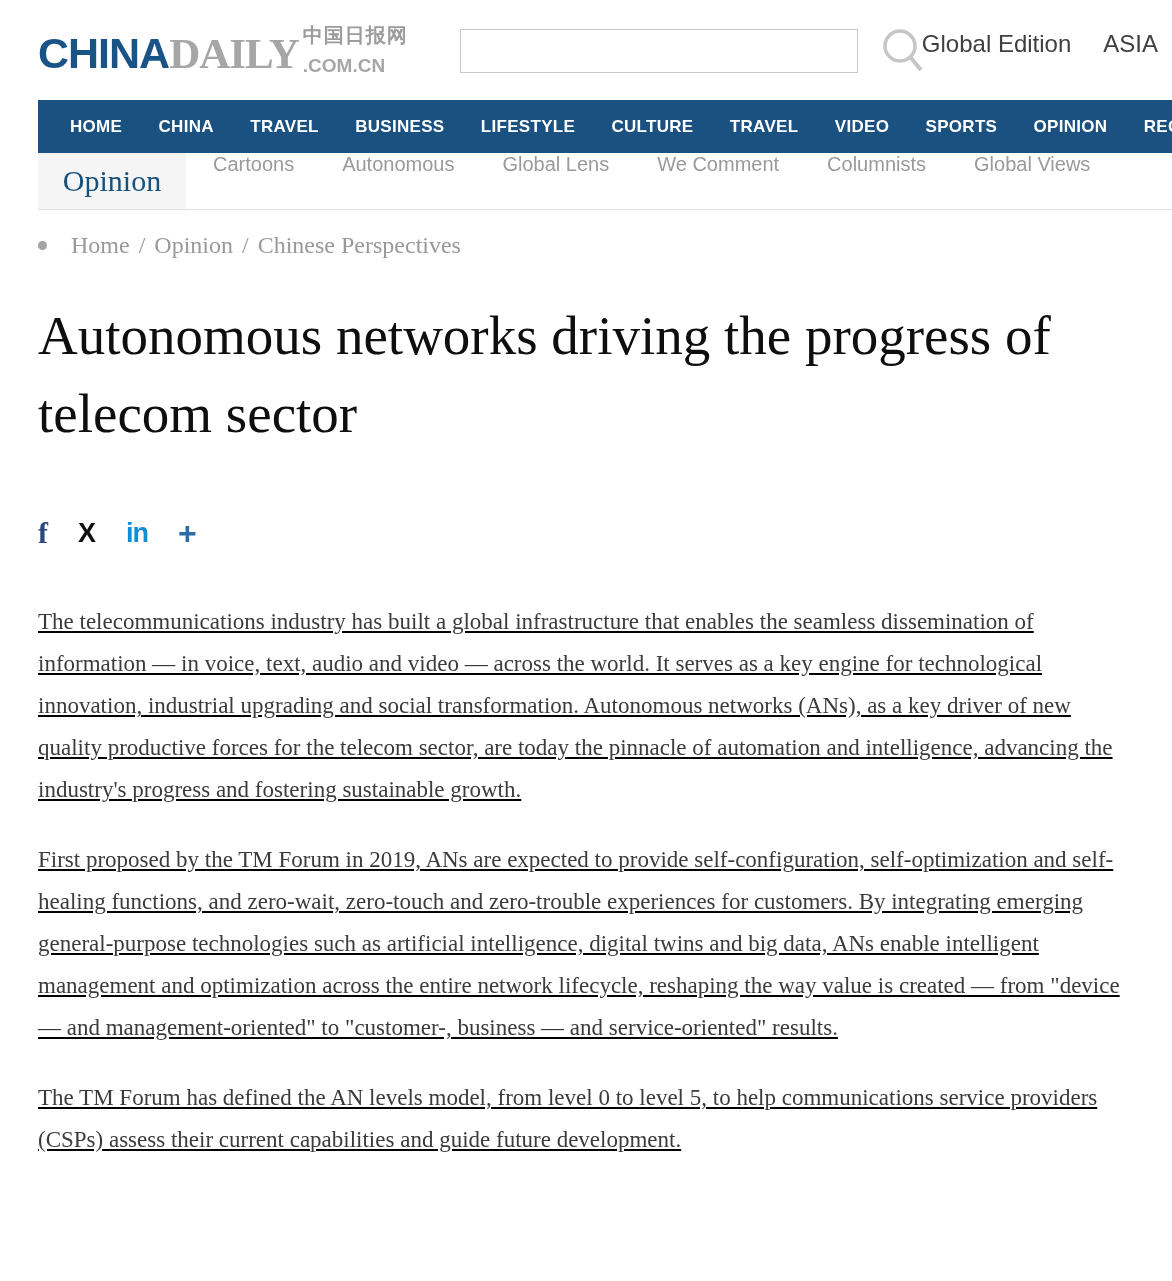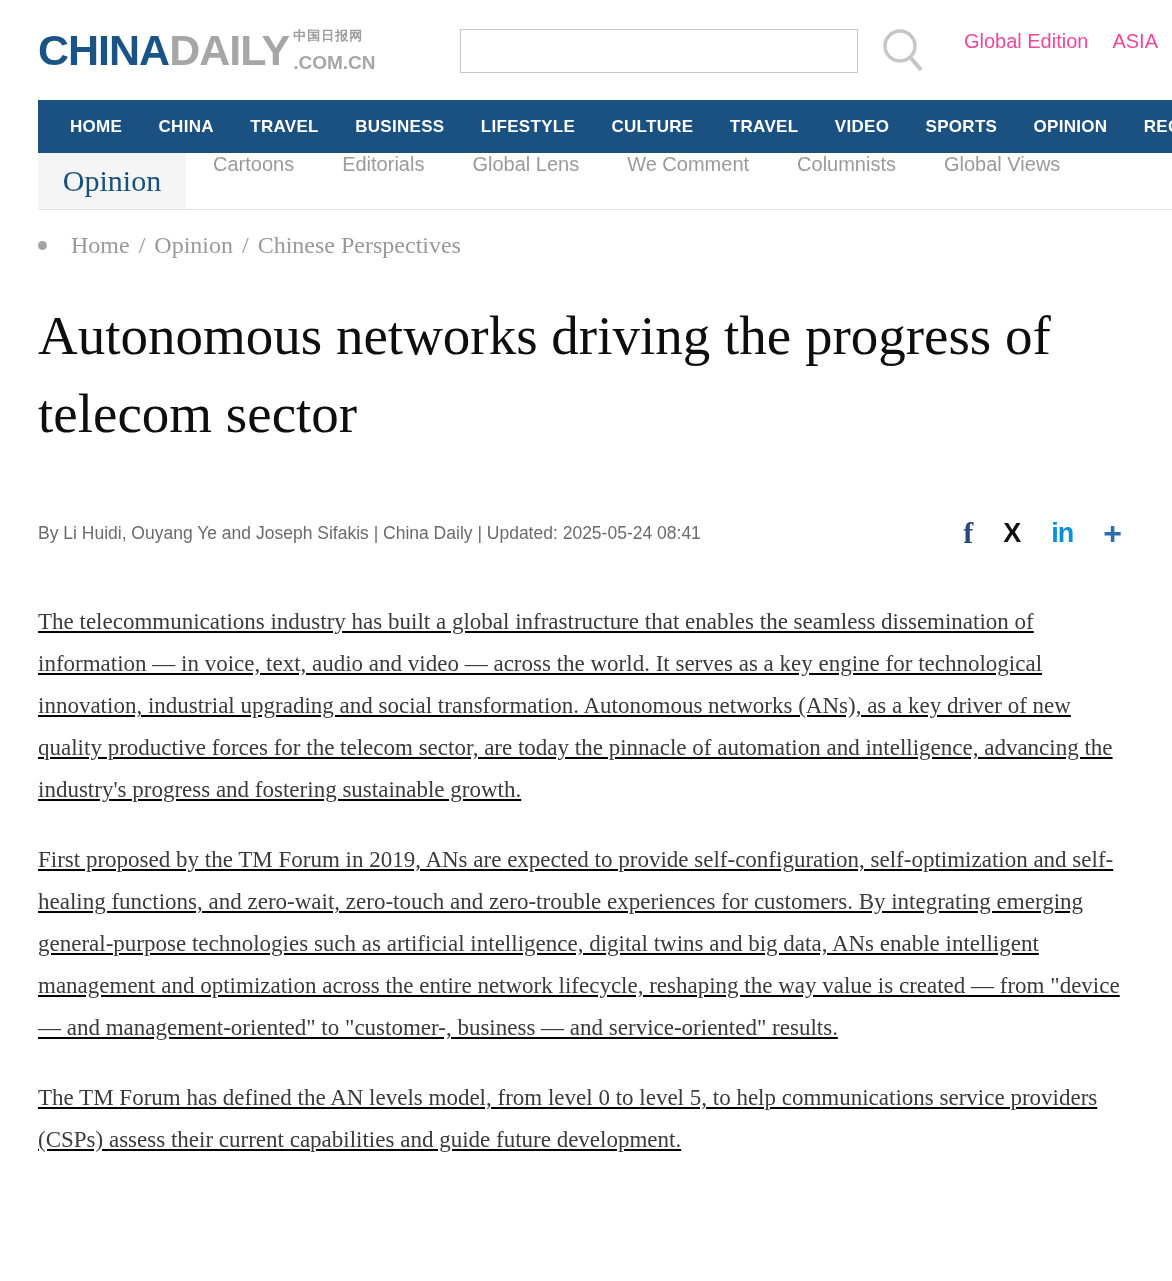--- a/index.html
+++ b/index.html
@@ -28,30 +28,30 @@
     user-select: none;
   }
   .logo .word {
     font-size: 43px;
     font-weight: bold;
     letter-spacing: -1px;
     line-height: 1;
     font-family: "Liberation Sans", sans-serif;
   }
   .logo .china { color: #1a5486; }
-  .logo .daily { color: #a6a6a6; }
+  .logo .daily { color: #a6a6a6; font-family: Liberation Serif, serif; }
   .logo .cn-block {
     display: flex;
     flex-direction: column;
     align-items: flex-start;
     margin-left: 4px;
     line-height: 1;
   }
   .logo .cn-chars {
-    font-size: 13px;
+    font-size: 20px;
     font-weight: bold;
     color: #9c9c9c;
     letter-spacing: 1px;
   }
   .logo .cn-domain {
     font-size: 19px;
     font-weight: bold;
     color: #a6a6a6;
     letter-spacing: 0px;
     margin-top: 11px;
@@ -75,23 +75,23 @@
     top: 26px;
     width: 46px;
     height: 48px;
     cursor: pointer;
   }
   .edition-links {
     position: absolute;
     right: 14px;
     top: 30px;
     display: flex;
-    gap: 24px;
-    font-size: 20px;
-    color: #ec4899;
+    gap: 32px;
+    font-size: 24px;
+    color: #404040;
   }
   .edition-links span { cursor: pointer; }
 
   
   .navbar {
     margin-left: 38px;
     width: 1134px;
     height: 53px;
     background: #1a5180;
     overflow: hidden;
@@ -260,42 +260,41 @@
     <li>SPORTS</li>
     <li>OPINION</li>
     <li>REGIONAL</li>
   </ul>
 </div>
 
 <div class="subnav">
   <div class="active-tab">Opinion</div>
   <div class="links">
     <span>Cartoons</span>
-    <span>Editorials</span>
+    <span>Autonomous</span>
     <span>Global Lens</span>
     <span>We Comment</span>
     <span>Columnists</span>
     <span>Global Views</span>
   </div>
 </div>
 
 <div class="breadcrumb">
   <span class="dot"></span>
   <a>Home</a>
   <span class="sep">/</span>
   <a>Opinion</a>
   <span class="sep">/</span>
   <a>Chinese Perspectives</a>
 </div>
 
 <div class="article">
   <h1>Autonomous networks driving the progress of telecom sector</h1>
 
   <div class="byline-row">
-    <div class="byline">By Li Huidi, Ouyang Ye and Joseph Sifakis | China Daily | Updated: 2025-05-24 08:41</div>
     <div class="social">
       <span class="fb">f</span>
       <span class="xx">X</span>
       <span class="li">in</span>
       <span class="pl">+</span>
     </div>
   </div>
 
   <div class="body">
     <p>The telecommunications industry has built a global infrastructure that enables the seamless dissemination of information — in voice, text, audio and video — across the world. It serves as a key engine for technological innovation, industrial upgrading and social transformation. Autonomous networks (ANs), as a key driver of new quality productive forces for the telecom sector, are today the pinnacle of automation and intelligence, advancing the industry's progress and fostering sustainable growth.</p>

